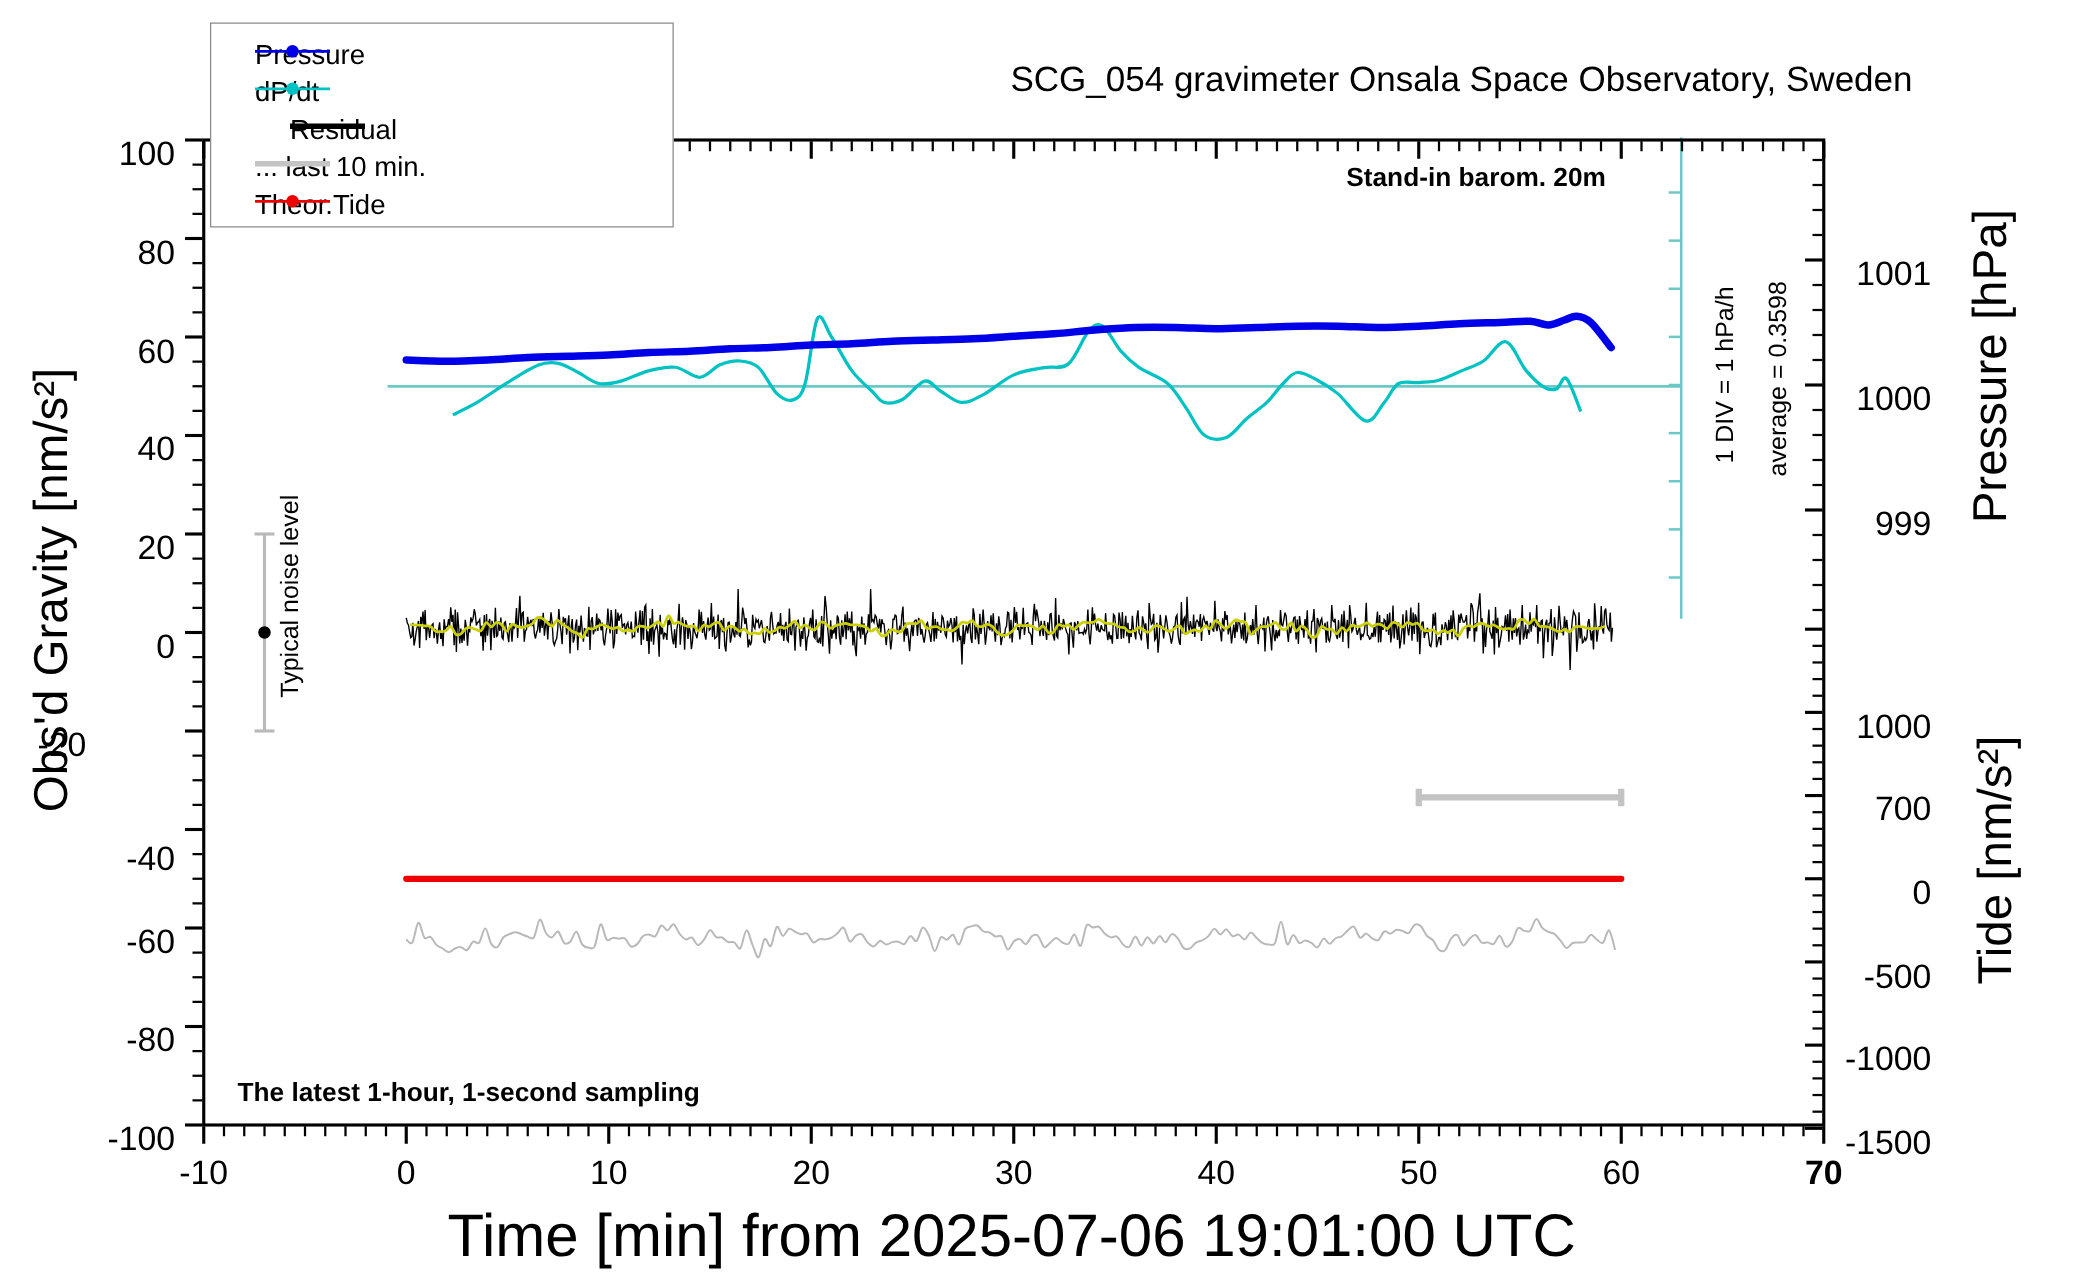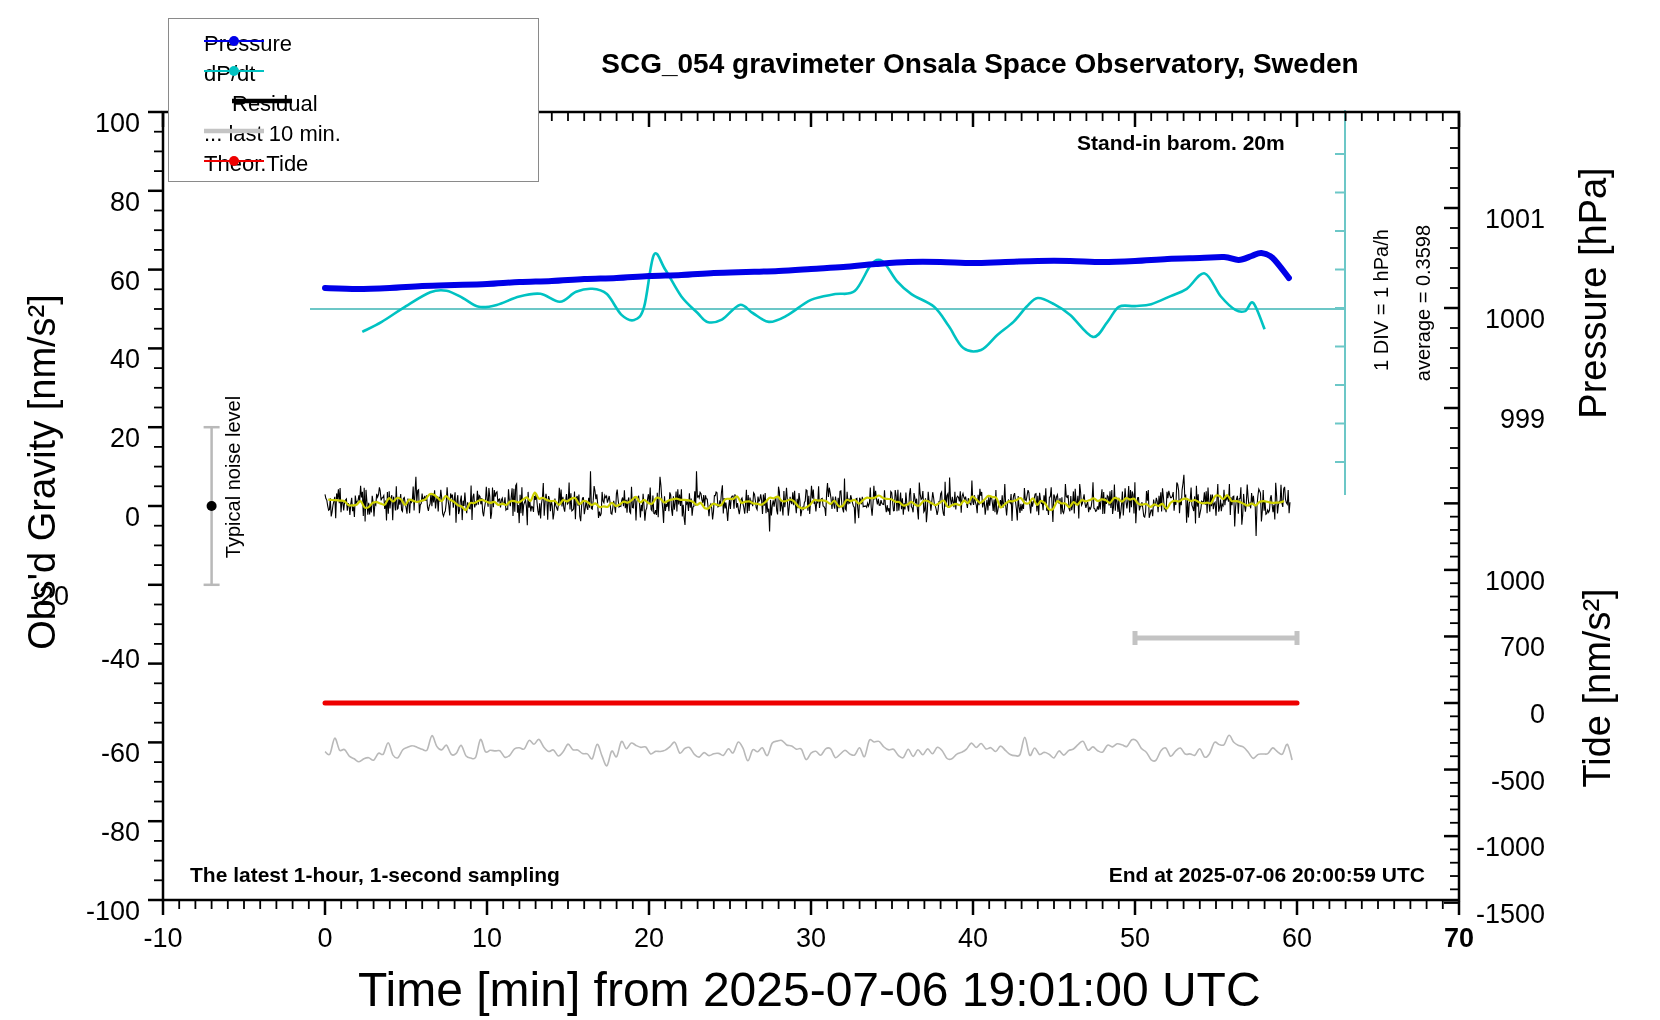--- a/index.html
+++ b/index.html
@@ -1,21 +1,21 @@
 <!DOCTYPE html>
 <html><head>
 <meta charset="utf-8">
 <style>
   html,body{margin:0;padding:0;background:#fff;}
   .stage{position:relative;width:1660px;height:1020px;background:#fff;
          font-family:"Liberation Sans", sans-serif;color:#000;overflow:hidden;}
   .stage svg{position:absolute;left:0;top:0;}
   .abs{position:absolute;white-space:nowrap;}
   .vtext{position:absolute;transform:translate(-50%,-50%) rotate(-90deg);white-space:nowrap;}
-  .title{font-size:28px;font-weight:bold;text-align:center;}
+  .title{font-size:28px;font-weight:normal;text-align:right;}
   .note{font-size:21px;font-weight:bold;}
   .small-note{font-size:20px;}
   .axis-title{font-size:38px;}
   .tick-label{position:absolute;font-size:27px;line-height:30px;margin-top:11px;}
   .legend-box{position:absolute;left:168px;top:18px;width:371px;height:164px;
               background:#fff;border:1.5px solid #8a8a8a;box-sizing:border-box;z-index:5;}
   .legend-row{position:absolute;left:35px;height:26px;display:flex;align-items:center;}
   .legend-row svg{display:block;margin-right:20px;}
   .legend-label{font-size:22px;}
   .xaxis-title{font-size:48px;}
@@ -319,21 +319,20 @@
   <div class="vtext axis-title" style="left:42px;top:472px;">Obs'd Gravity [nm/s²]</div>
 
   <div class="vtext axis-title" style="left:1593px;top:293px;">Pressure [hPa]</div>
 
   <div class="vtext axis-title" style="left:1597px;top:688px;">Tide [nm/s²]</div>
 
   <div class="abs xaxis-title" style="left:358px;top:962px;width:900px;text-align:center;">Time [min] from 2025-07-06 19:01:00 UTC</div>
 
   <div class="abs note" style="left:190px;top:863px;">The latest 1-hour, 1-second sampling</div>
 
-  <div class="abs note" style="left:995px;top:863px;width:430px;text-align:right;">End at 2025-07-06 20:00:59 UTC</div>
 
   <div class="legend-box" id="legend-box">
       <div class="legend-row" style="top: 12px;">
         <svg width="60" height="20">
           <line x1="0" y1="10" x2="60" y2="10" stroke="#0000e8" stroke-width="2.2"></line>
           <circle cx="30" cy="10" r="5" fill="#0000e8"></circle>
         </svg>
         <span class="legend-label">Pressure</span>
       </div>
       <div class="legend-row" style="top: 42px;">
@@ -373,21 +372,21 @@
     <div class="tick-label" style="left: 1095px; top: 912px; width: 80px; text-align: center;">50</div>
     <div class="tick-label" style="left: 1257px; top: 912px; width: 80px; text-align: center;">60</div>
     <div class="tick-label" style="left: 1419px; top: 912px; width: 80px; text-align: center; font-weight: bold;">70</div>
     <div class="tick-label" style="left: 30px; top: 97px; width: 110px; text-align: right;">100</div>
     <div class="tick-label" style="left: 30px; top: 175.8px; width: 110px; text-align: right;">80</div>
     <div class="tick-label" style="left: 30px; top: 254.6px; width: 110px; text-align: right;">60</div>
     <div class="tick-label" style="left: 30px; top: 333.4px; width: 110px; text-align: right;">40</div>
     <div class="tick-label" style="left: 30px; top: 412.2px; width: 110px; text-align: right;">20</div>
     <div class="tick-label" style="left: 30px; top: 491px; width: 110px; text-align: right;">0</div>
     <div class="tick-label" style="left: 30px; top: 569.8px; width: 110px; text-align: left;">-20</div>
-    <div class="tick-label" style="left: 30px; top: 633px; width: 110px; text-align: right;">-40</div>
+    <div class="tick-label" style="left: 30px; top: 661px; width: 110px; text-align: right;">-40</div>
     <div class="tick-label" style="left: 30px; top: 727.4px; width: 110px; text-align: right;">-60</div>
     <div class="tick-label" style="left: 30px; top: 806.2px; width: 110px; text-align: right;">-80</div>
     <div class="tick-label" style="left: 30px; top: 885px; width: 110px; text-align: right;">-100</div>
     <div class="tick-label" style="left: 1435px; top: 193px; width: 110px; text-align: right;">1001</div>
     <div class="tick-label" style="left: 1435px; top: 293px; width: 110px; text-align: right;">1000</div>
     <div class="tick-label" style="left: 1435px; top: 393px; width: 110px; text-align: right;">999</div>
     <div class="tick-label" style="left: 1435px; top: 554.9px; width: 110px; text-align: right;">1000</div>
     <div class="tick-label" style="left: 1435px; top: 621.45px; width: 110px; text-align: right;">700</div>
     <div class="tick-label" style="left: 1435px; top: 688px; width: 110px; text-align: right;">0</div>
     <div class="tick-label" style="left: 1435px; top: 754.55px; width: 110px; text-align: right;">-500</div>

